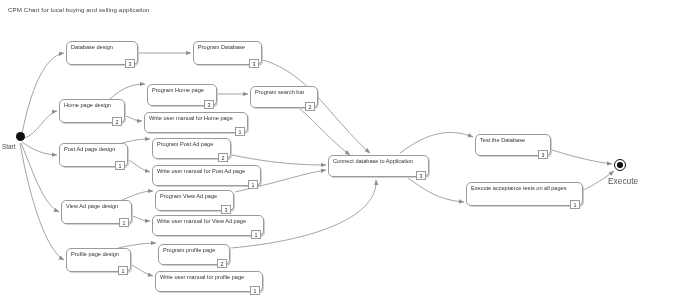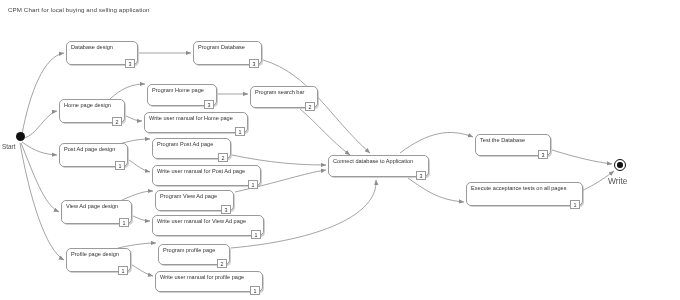--- a/index.html
+++ b/index.html
@@ -146,21 +146,21 @@
 
       <path d="M552,150 C578,158 596,162 612,164"></path>
       <path d="M559,199 C585,192 602,180 614,171"></path>
     </g>
   </svg>
 
   <div class="node-start-dot" style="left:16px; top:132px;"></div>
   <div class="node-caption" style="left:2px; top:143px;">Start</div>
 
   <div class="node-finish-ring" style="left:614px; top:159px;"></div>
-  <div class="node-caption finish" style="left:608px; top:176px;">Write</div>
+  <div class="node-caption finish" style="left:608px; top:176px;">Execute</div>
 
   <div id="tasks">
       <div class="task" style="left: 66px; top: 41px; width: 72px; height: 24px;">
         <div class="tlabel">Database design</div>
         <div class="dur">3</div>
       </div>
       <div class="task" style="left: 193px; top: 41px; width: 69px; height: 24px;">
         <div class="tlabel">Program Database</div>
         <div class="dur">3</div>
       </div>

